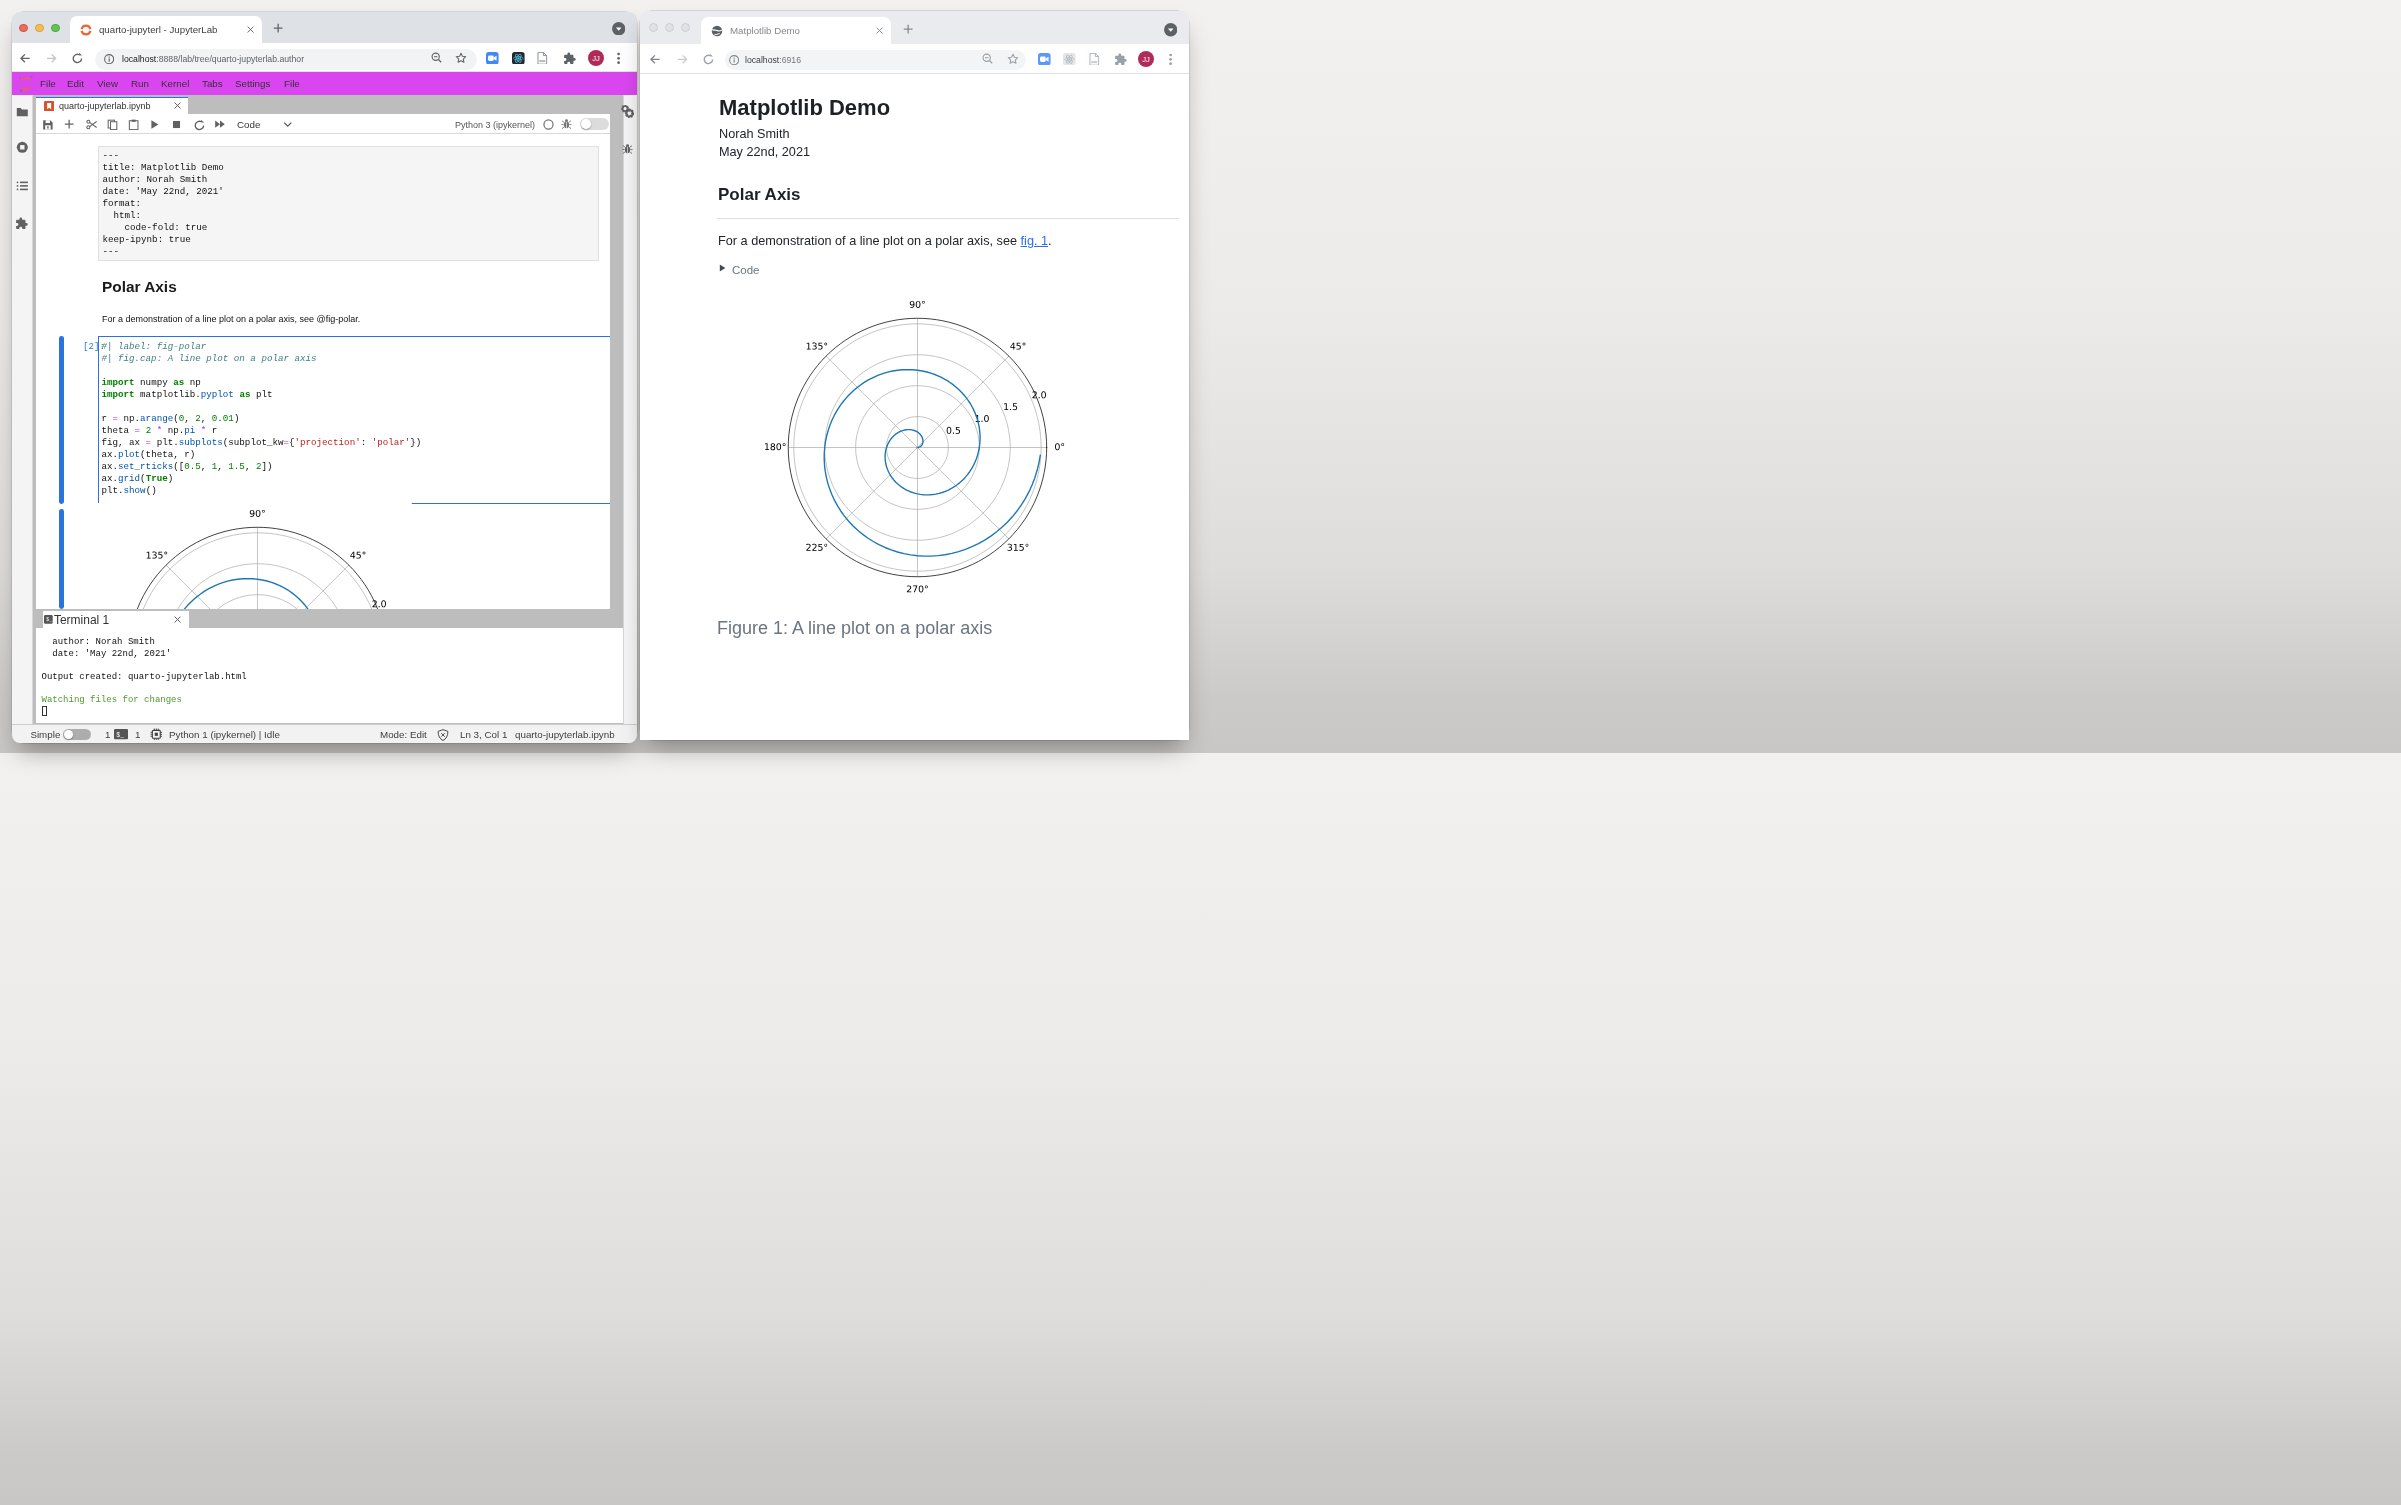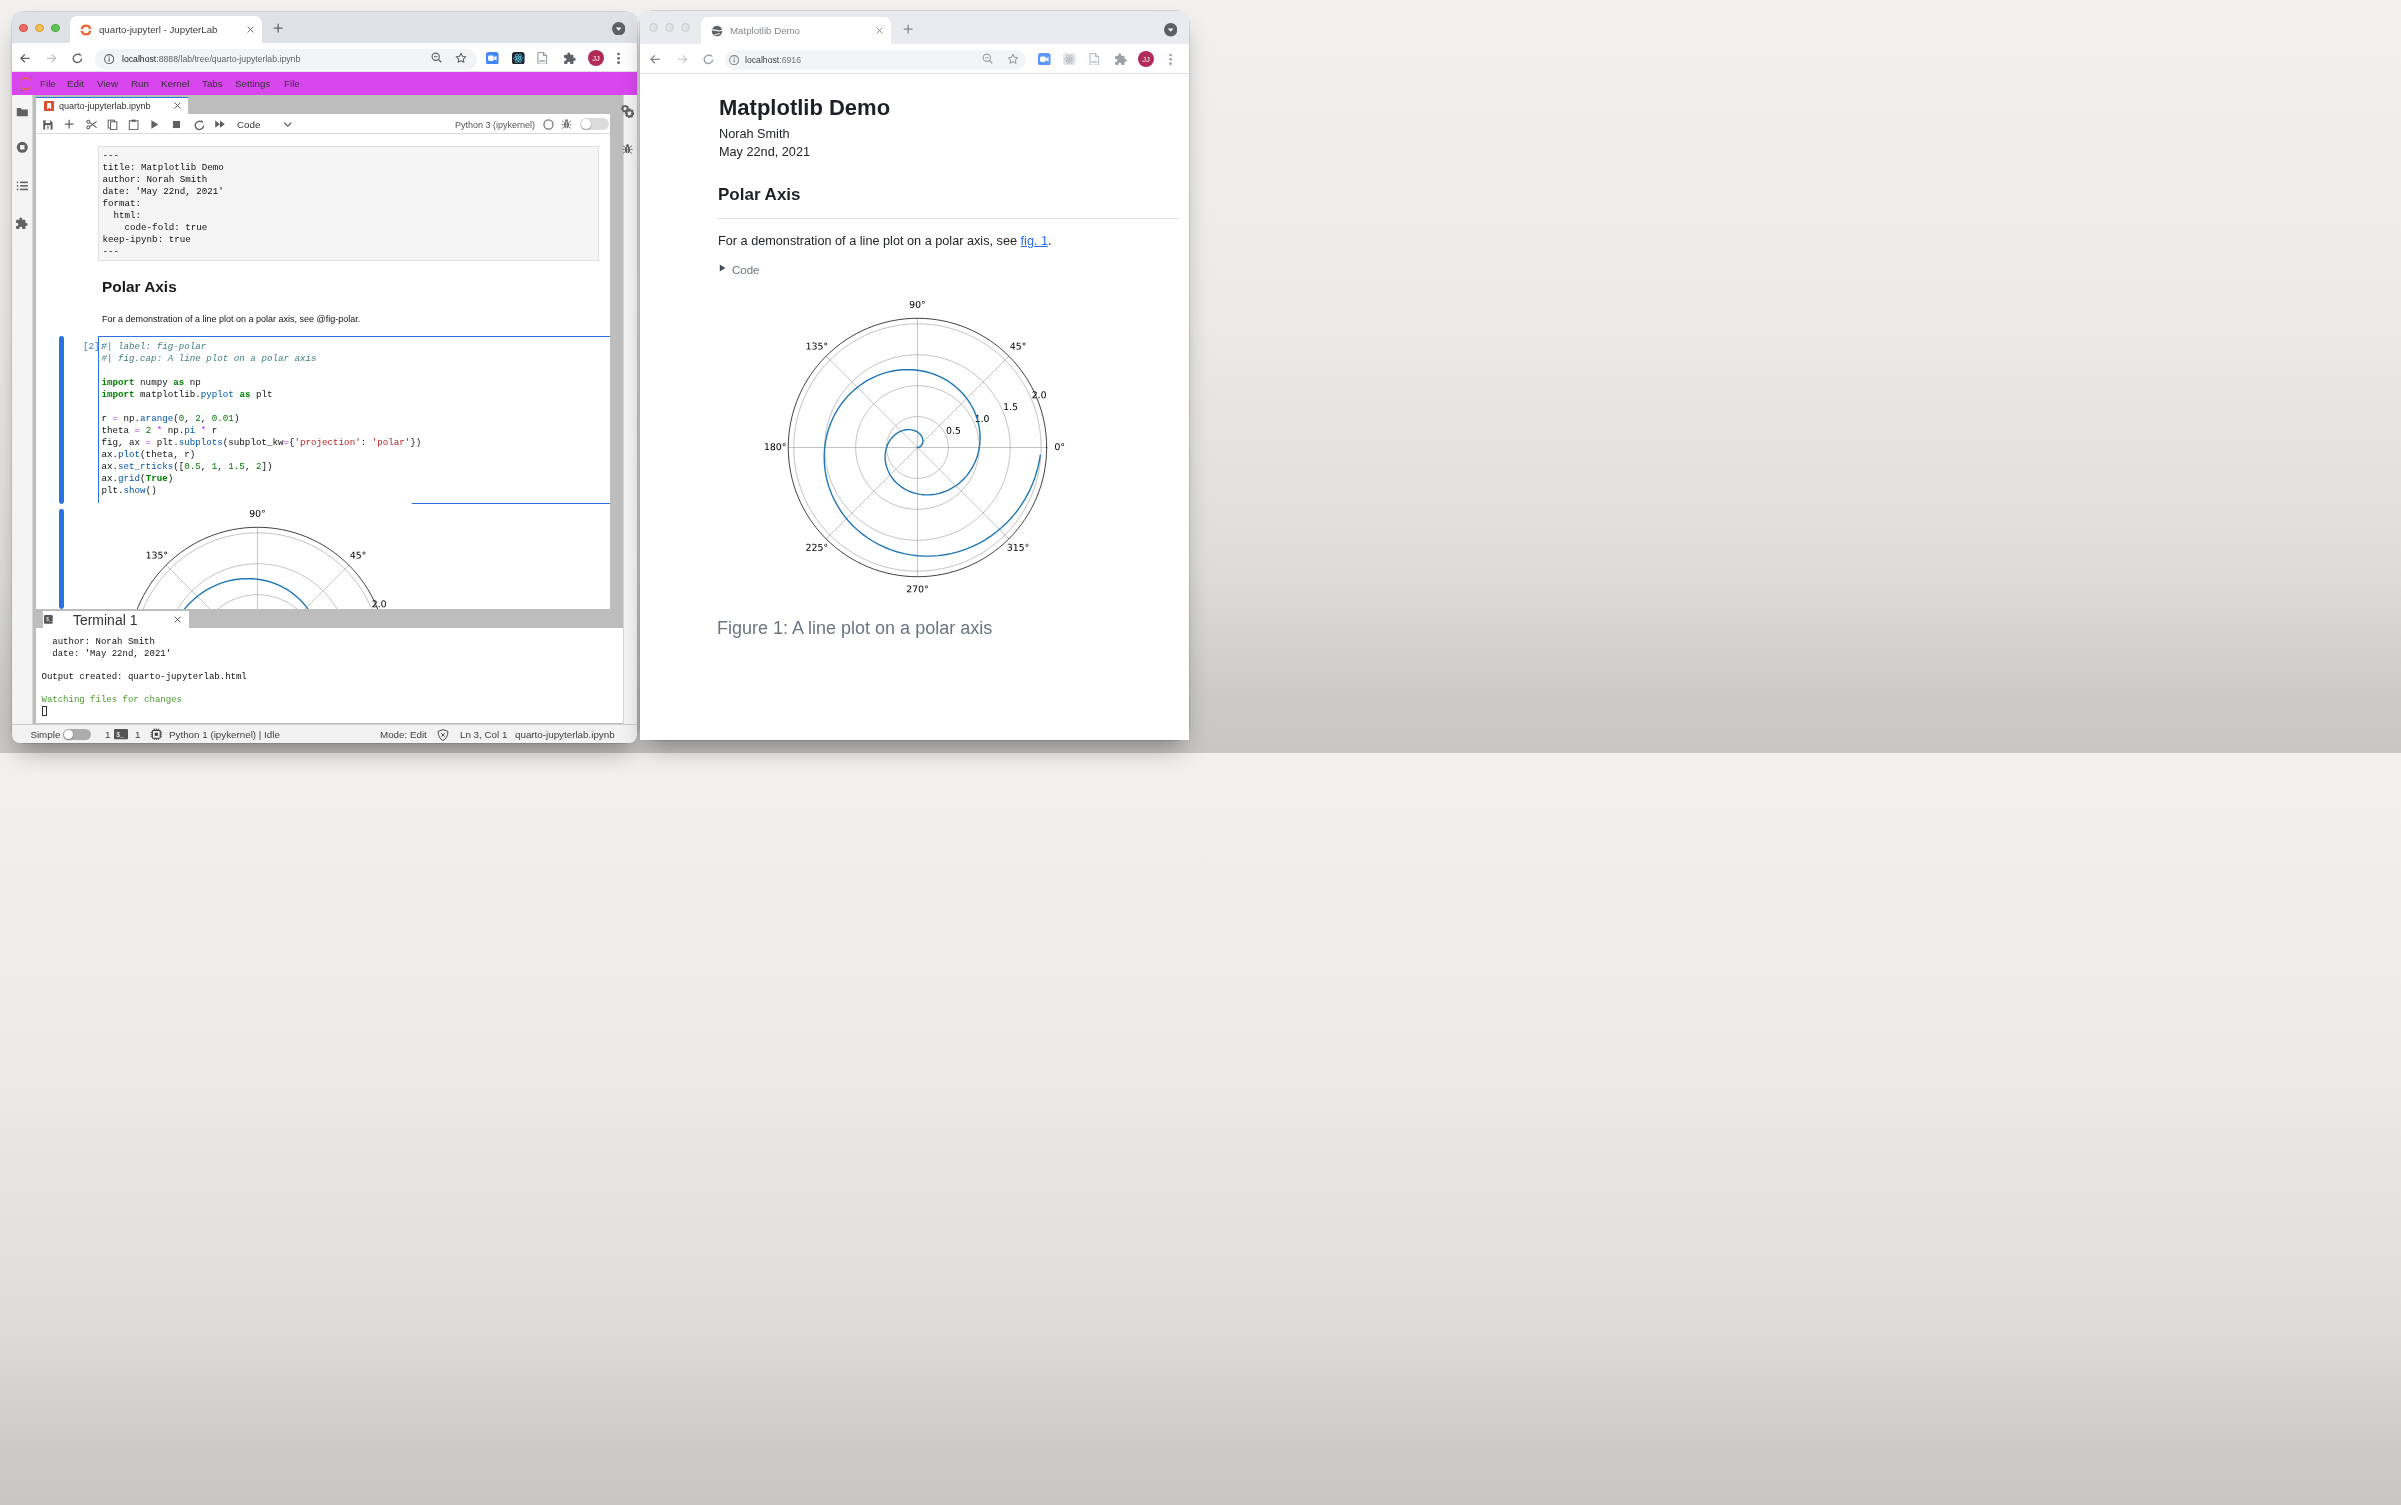--- a/index.html
+++ b/index.html
@@ -100,21 +100,21 @@
       <svg class="abs" style="left:59px;top:8.9px" width="12" height="12" viewBox="0 0 15 15">
         <path d="M13.2 8 A5.2 5.2 0 1 1 10.5 3.45" stroke="#5f6368" stroke-width="1.7" fill="none"></path>
         <path d="M10.2 0.8 L10.2 4.3 L13.7 4.3 Z" fill="#5f6368"></path>
       </svg>
       <div class="pill" style="left:83px;top:5.5px;width:382px;height:21px"></div>
       <svg class="abs" style="left:92px;top:10.8px" width="10.3" height="10.3" viewBox="0 0 13 13">
         <circle cx="6.5" cy="6.5" r="5.7" stroke="#5f6368" stroke-width="1.3" fill="none"></circle>
         <rect x="5.8" y="5.6" width="1.5" height="4" fill="#5f6368"></rect>
         <rect x="5.8" y="3.2" width="1.5" height="1.5" fill="#5f6368"></rect>
       </svg>
-      <span class="urlt" style="left:110px;top:11.2px"><span style="color:#202124">localhost</span><span style="color:#5f6368">:8888/lab/tree/quarto-jupyterlab.ipynb</span></span>
+      <span class="urlt" style="left:110px;top:11.2px"><span style="color:#202124">localhost</span><span style="color:#5f6368">:8888/lab/tree/quarto-jupyterlab.author</span></span>
       <svg class="abs" style="left:419px;top:9.2px" width="11" height="11" viewBox="0 0 14 14">
         <circle cx="6" cy="6" r="4.6" stroke="#5f6368" stroke-width="1.4" fill="none"></circle>
         <path d="M9.5 9.5 L13 13" stroke="#5f6368" stroke-width="1.6"></path>
         <path d="M3.8 6 H8.2" stroke="#5f6368" stroke-width="1.3"></path>
       </svg>
       <svg class="abs" style="left:443px;top:8.9px" width="12" height="12" viewBox="0 0 15 15">
         <path d="M7.5 1.6 L9.3 5.4 13.4 5.9 10.4 8.8 11.2 12.9 7.5 10.9 3.8 12.9 4.6 8.8 1.6 5.9 5.7 5.4 Z" stroke="#5f6368" stroke-width="1.3" fill="none" stroke-linejoin="round"></path>
       </svg>
       <svg class="abs" style="left:474px;top:8.5px" width="12.6" height="12.6" viewBox="0 0 16 16">
         <g opacity="1">
@@ -1113,21 +1113,21 @@
 </g>
       </svg>
     </div>
     <div class="ttab" style="left:31px;top:599px;width:146px;height:17px">
       <span style="margin-left:1.2px;display:flex">
         <svg width="8.7" height="8.7" viewBox="0 0 11 11">
           <rect width="11" height="11" rx="1.5" fill="#555"></rect>
           <text x="3" y="8" font-family="Liberation Mono" font-size="6.5" fill="#fff">$_</text>
         </svg>
       </span>
-      <span style="margin-left:20px;font-size:14px;color:#333">Terminal 1</span>
+      <span style="margin-left:1px;font-size:12px;color:#333">Terminal 1</span>
       <span style="margin-left:auto;margin-right:8px;display:flex">
         <svg width="7.1" height="7.1" viewBox="0 0 9 9">
           <path d="M0.8 0.8 L8.2 8.2 M8.2 0.8 L0.8 8.2" stroke="#555" stroke-width="1.2"></path>
         </svg>
       </span>
     </div>
     <div class="term" style="left:24px;top:616px;width:587px;height:95px">
       <pre class="mono" style="position:absolute;left:5.5px;top:9px;font-size:9px;line-height:11.5px;color:#111">  author: Norah Smith
   date: 'May 22nd, 2021'
 

